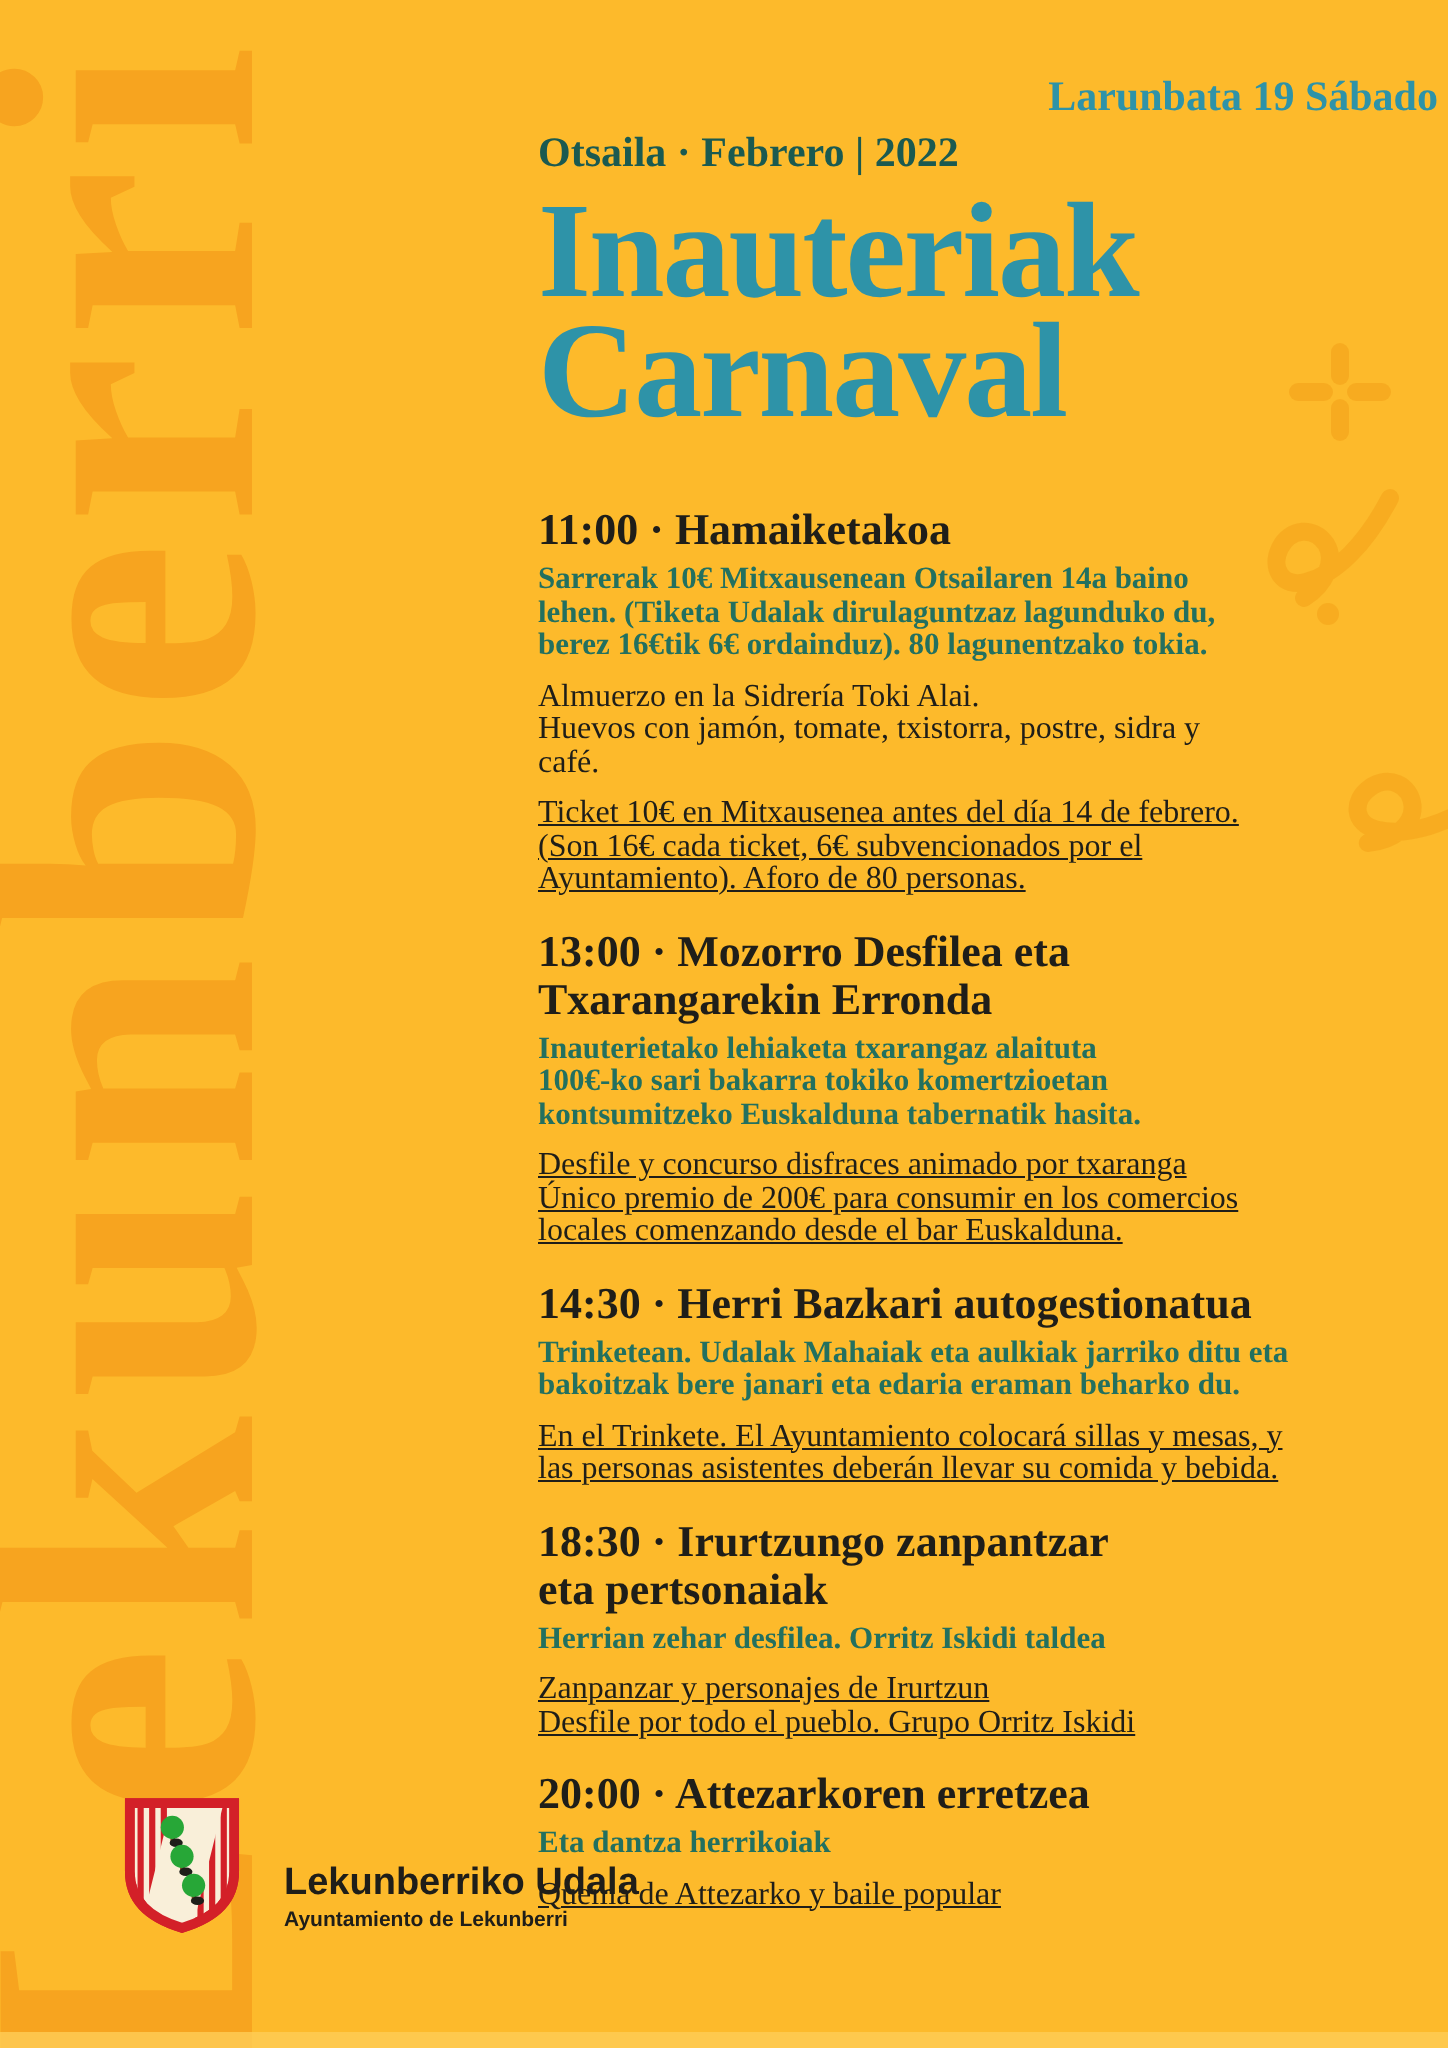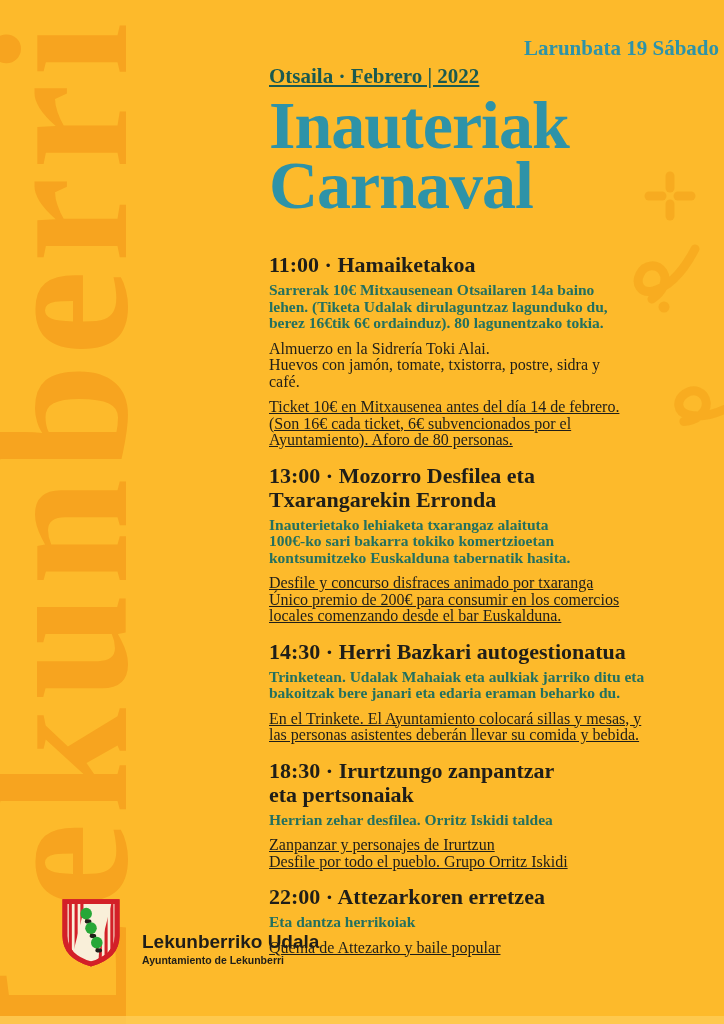--- a/index.html
+++ b/index.html
@@ -43,21 +43,20 @@
   }
   .date-line{
     font:700 21px/24px "Liberation Serif", serif;
     color:var(--teal);
     text-align:right;
   }
   .month-line{
     margin-top:3px;
     font:700 21px/26px "Liberation Serif", serif;
     color:var(--dgreen);
-    text-decoration:underline;
   }
   .title{
     margin:6px 0 38px 0;
     font:700 68px/60px "Liberation Serif", serif;
     letter-spacing:-1px;
     color:var(--teal);
     white-space:pre-line;
   }
   section{margin:0 0 15px 0;}
   .ev-head{
@@ -162,21 +161,21 @@
 
       <section>
         <h2 class="ev-head">18:30 · Irurtzungo zanpantzar
 eta pertsonaiak</h2>
         <p class="eu">Herrian zehar desfilea. Orritz Iskidi taldea</p>
         <p class="es">Zanpanzar y personajes de Irurtzun
 Desfile por todo el pueblo. Grupo Orritz Iskidi</p>
       </section>
 
       <section>
-        <h2 class="ev-head">22:00 · Attezarkoren erretzea</h2>
+        <h2 class="ev-head">20:00 · Attezarkoren erretzea</h2>
         <p class="eu">Eta dantza herrikoiak</p>
         <p class="es">Quema de Attezarko y baile popular</p>
       </section>
 
     </main>
   </div>
 
   <footer class="footer">
     <svg width="58" height="68" viewBox="0 0 60 70" xmlns="http://www.w3.org/2000/svg">
       <defs>

